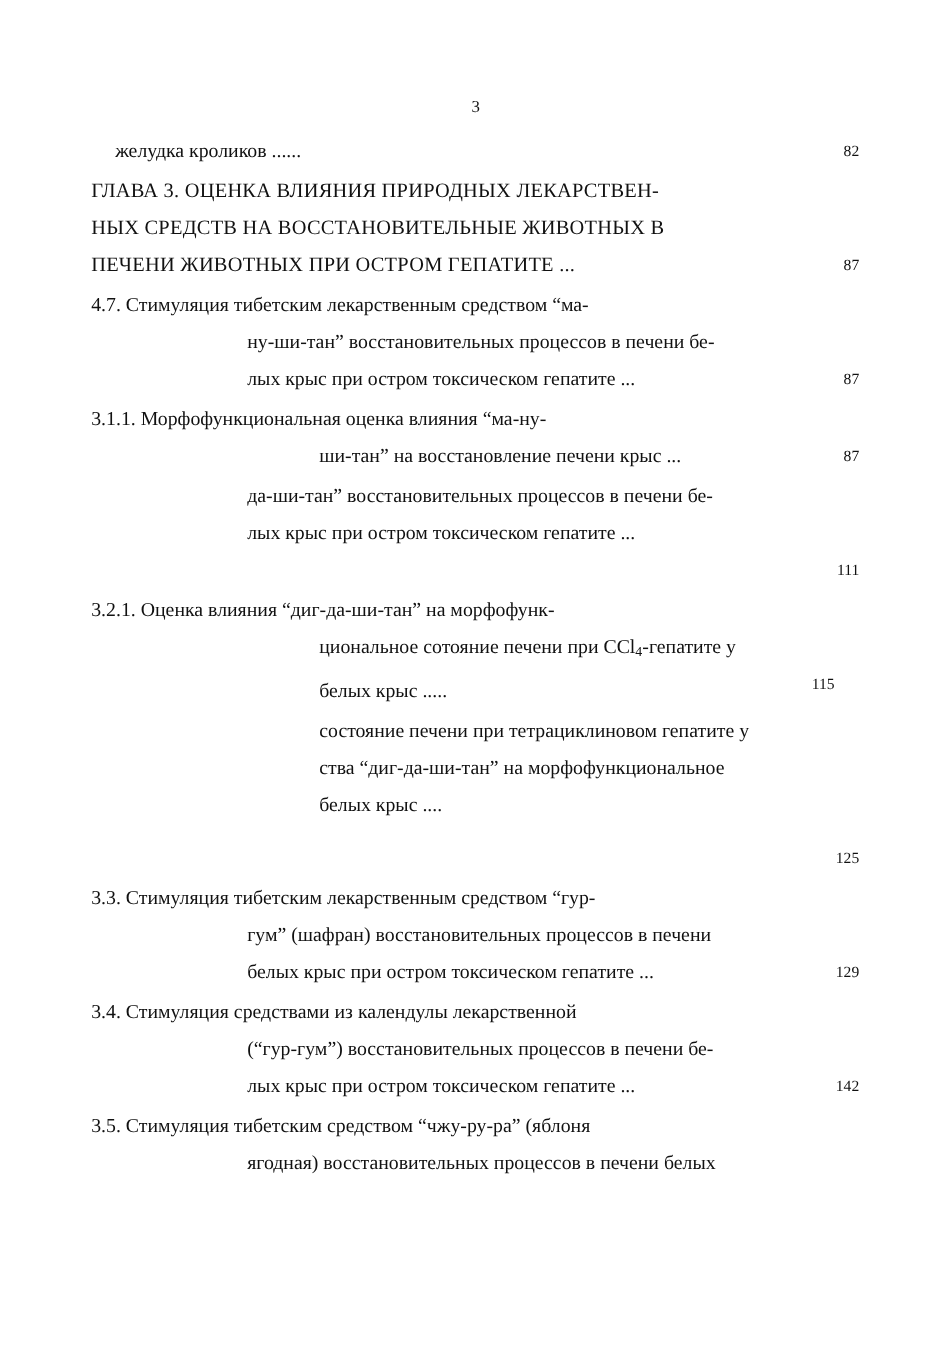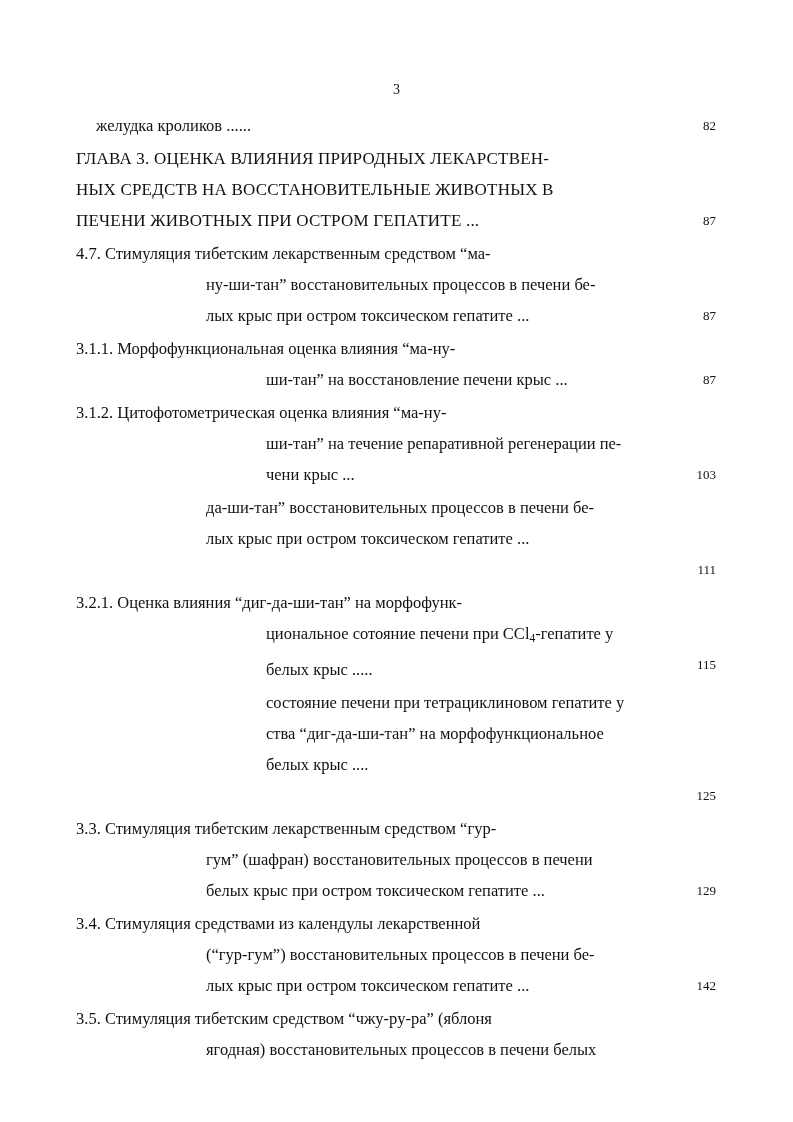--- a/index.html
+++ b/index.html
@@ -120,66 +120,54 @@
       <div class="entry lvl3">
         <div class="body">
           <div class="line">3.1.1. Морфофункциональная оценка влияния “ма-ну-</div>
           <div class="line hang">ши-тан” на восстановление печени крыс ...</div>
         </div>
         <div class="page-ref">
           <div style="height: 31px;"></div>
           <div style="height: 31px;">87</div>
         </div>
       </div>
-      <div class="entry lvl3">
-        <div class="body">
-          <div class="line">3.1.2. Цитофотометрическая оценка влияния “ма-ну-</div>
-          <div class="line hang">ши-тан”  на течение репаративной регенерации пе-</div>
-          <div class="line hang">чени крыс ...</div>
-        </div>
-        <div class="page-ref">
-          <div style="height: 31px;"></div>
-          <div style="height: 31px;"></div>
-          <div style="height: 31px;">103</div>
-        </div>
-      </div>
       <div class="entry lvl2">
         <div class="body">
           <div class="line hang">да-ши-тан” восстановительных процессов в печени бе-</div>
           <div class="line hang">лых крыс при остром токсическом гепатите ...</div>
         </div>
         <div class="page-ref">
           <div style="height: 31px;"></div>
           <div style="height: 31px;"></div>
           <div style="height: 31px;">111</div>
         </div>
       </div>
       <div class="entry lvl3">
         <div class="body">
           <div class="line">3.2.1. Оценка влияния “диг-да-ши-тан” на морфофунк-</div>
           <div class="line hang">циональное сотояние печени при CCl<sub>4</sub>-гепатите у</div>
           <div class="line hang">белых крыс .....</div>
         </div>
         <div class="page-ref">
           <div style="height: 31px;"></div>
           <div style="height: 31px;"></div>
-          <div style="height: 31px;">115</div>
+          <div style="height: 31px; text-align: center;">115</div>
         </div>
       </div>
       <div class="entry lvl3">
         <div class="body">
           <div class="line hang">состояние печени при тетрациклиновом гепатите у</div>
           <div class="line hang">ства  “диг-да-ши-тан”  на  морфофункциональное</div>
           <div class="line hang">белых крыс ....</div>
         </div>
         <div class="page-ref">
           <div style="height: 31px;"></div>
           <div style="height: 31px;"></div>
           <div style="height: 31px;"></div>
-          <div style="height: 31px;">125</div>
+          <div style="height: 31px; margin-top: 13px;">125</div>
         </div>
       </div>
       <div class="entry lvl2">
         <div class="body">
           <div class="line">3.3. Стимуляция тибетским лекарственным средством “гур-</div>
           <div class="line hang">гум” (шафран) восстановительных процессов в печени</div>
           <div class="line hang">белых крыс при остром токсическом гепатите ...</div>
         </div>
         <div class="page-ref">
           <div style="height: 31px;"></div>

